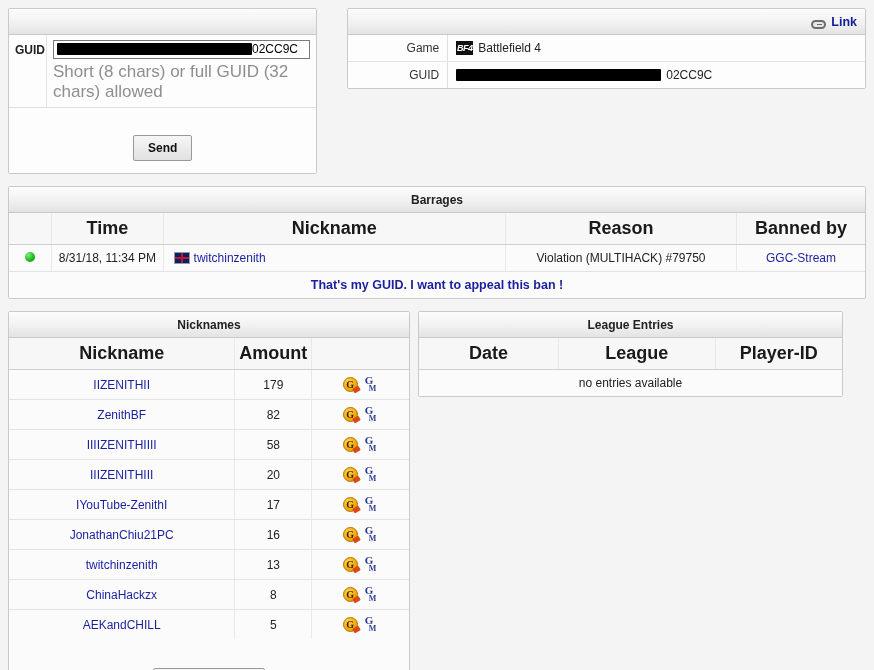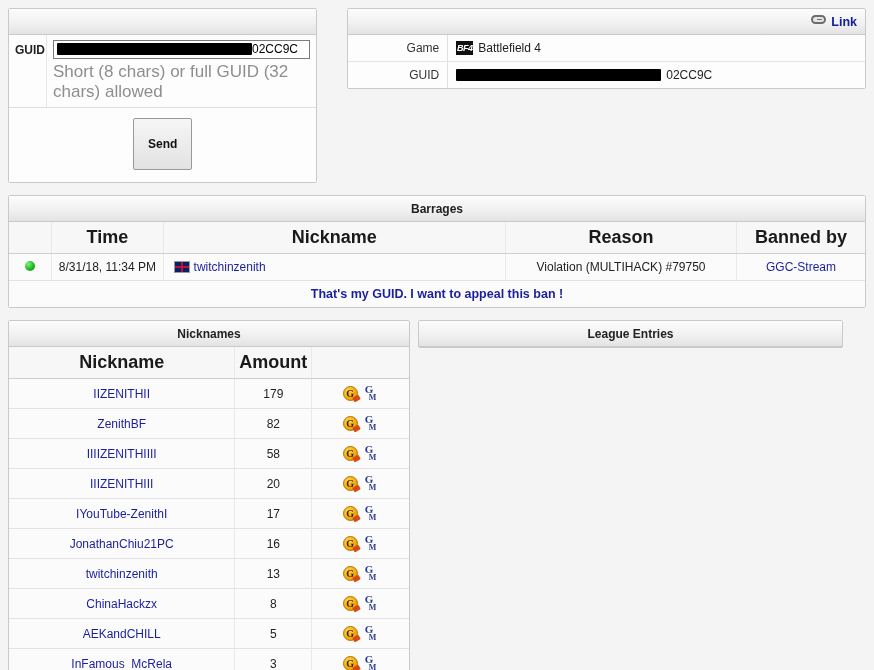--- a/index.html
+++ b/index.html
@@ -80,26 +80,27 @@
   .send-zone {
     padding: 10px 0 12px 0;
     display: flex;
     justify-content: center;
     background: #fdfdfd;
   }
   .btn {
     background: linear-gradient(to bottom, #f6f6f6, #e2e2e2);
     border: 1px solid #999;
     border-radius: 2px;
-    padding: 18px 14px;
+    padding: 5px 14px;
     font-family: "Liberation Sans", sans-serif;
     font-size: 12px;
     font-weight: bold;
     color: #111;
     cursor: pointer;
+    margin-top: 17px;
   }
 
   
   .kv-row { display: flex; border-bottom: 1px solid #e4e4e4; background: #fdfdfd; }
   .kv-row:last-child { border-bottom: none; }
   .kv-key {
     width: 100px; flex: none;
     text-align: right;
     padding: 6px 8px;
     border-right: 1px solid #e0e0e0;
@@ -115,21 +116,21 @@
     font-size: 9px;
     font-weight: bold;
     line-height: 14px;
     text-align: center;
     letter-spacing: -0.5px;
     font-family: "Liberation Sans", sans-serif;
     flex: none;
     font-style: italic;
   }
 
-  .link-wrap { display: flex; align-items: flex-start; gap: 5px; }
+  .link-wrap { display: flex; align-items: flex-end; gap: 5px; }
   .link-a { color: #12209b; font-weight: bold; font-size: 12.5px; text-decoration: none; cursor: pointer; }
 
   
   table.dt { width: 100%; border-collapse: collapse; background: #fdfdfd; }
   table.dt th {
     font-size: 18px; font-weight: bold; color: #1a1a1a;
     padding: 5px 4px;
     background: #f7f7f7;
     border-bottom: 1px solid #cfcfcf;
     border-right: 1px solid #e9e9e9;
@@ -421,34 +422,38 @@
             <tr>
               <td><span class="lnk">AEKandCHILL</span></td>
               <td>5</td>
               <td>
                 <span class="icons-cell">
                   <span class="ico-g">G</span>
                   <span class="ico-gm">G<small>M</small></span>
                 </span>
               </td>
             </tr>
-            <tr>
-              <td><span class="lnk">InFamous_McRela</span></td>
-              <td>3</td>
-              <td>
-                <span class="icons-cell">
-                  <span class="ico-g">G</span>
-                  <span class="ico-gm">G<small>M</small></span>
-                </span>
-              </td>
-            </tr>
           </tbody>
       </table>
       <div class="searchmore-zone">
         <button class="btn">Search more...</button>
       </div>
     </div>
 
     <div class="panel league-panel">
       <div class="panel-head">League Entries</div>
+      <table class="dt">
+        <thead>
+          <tr>
+            <th style="width:33%">Date</th>
+            <th style="width:37%">League</th>
+            <th style="width:30%">Player-ID</th>
+          </tr>
+        </thead>
+        <tbody>
+          <tr>
+            <td colspan="3" class="empty-cell">no entries available</td>
+          </tr>
+        </tbody>
+      </table>
     </div>
   </div>
 </div>
 
 </body></html>

